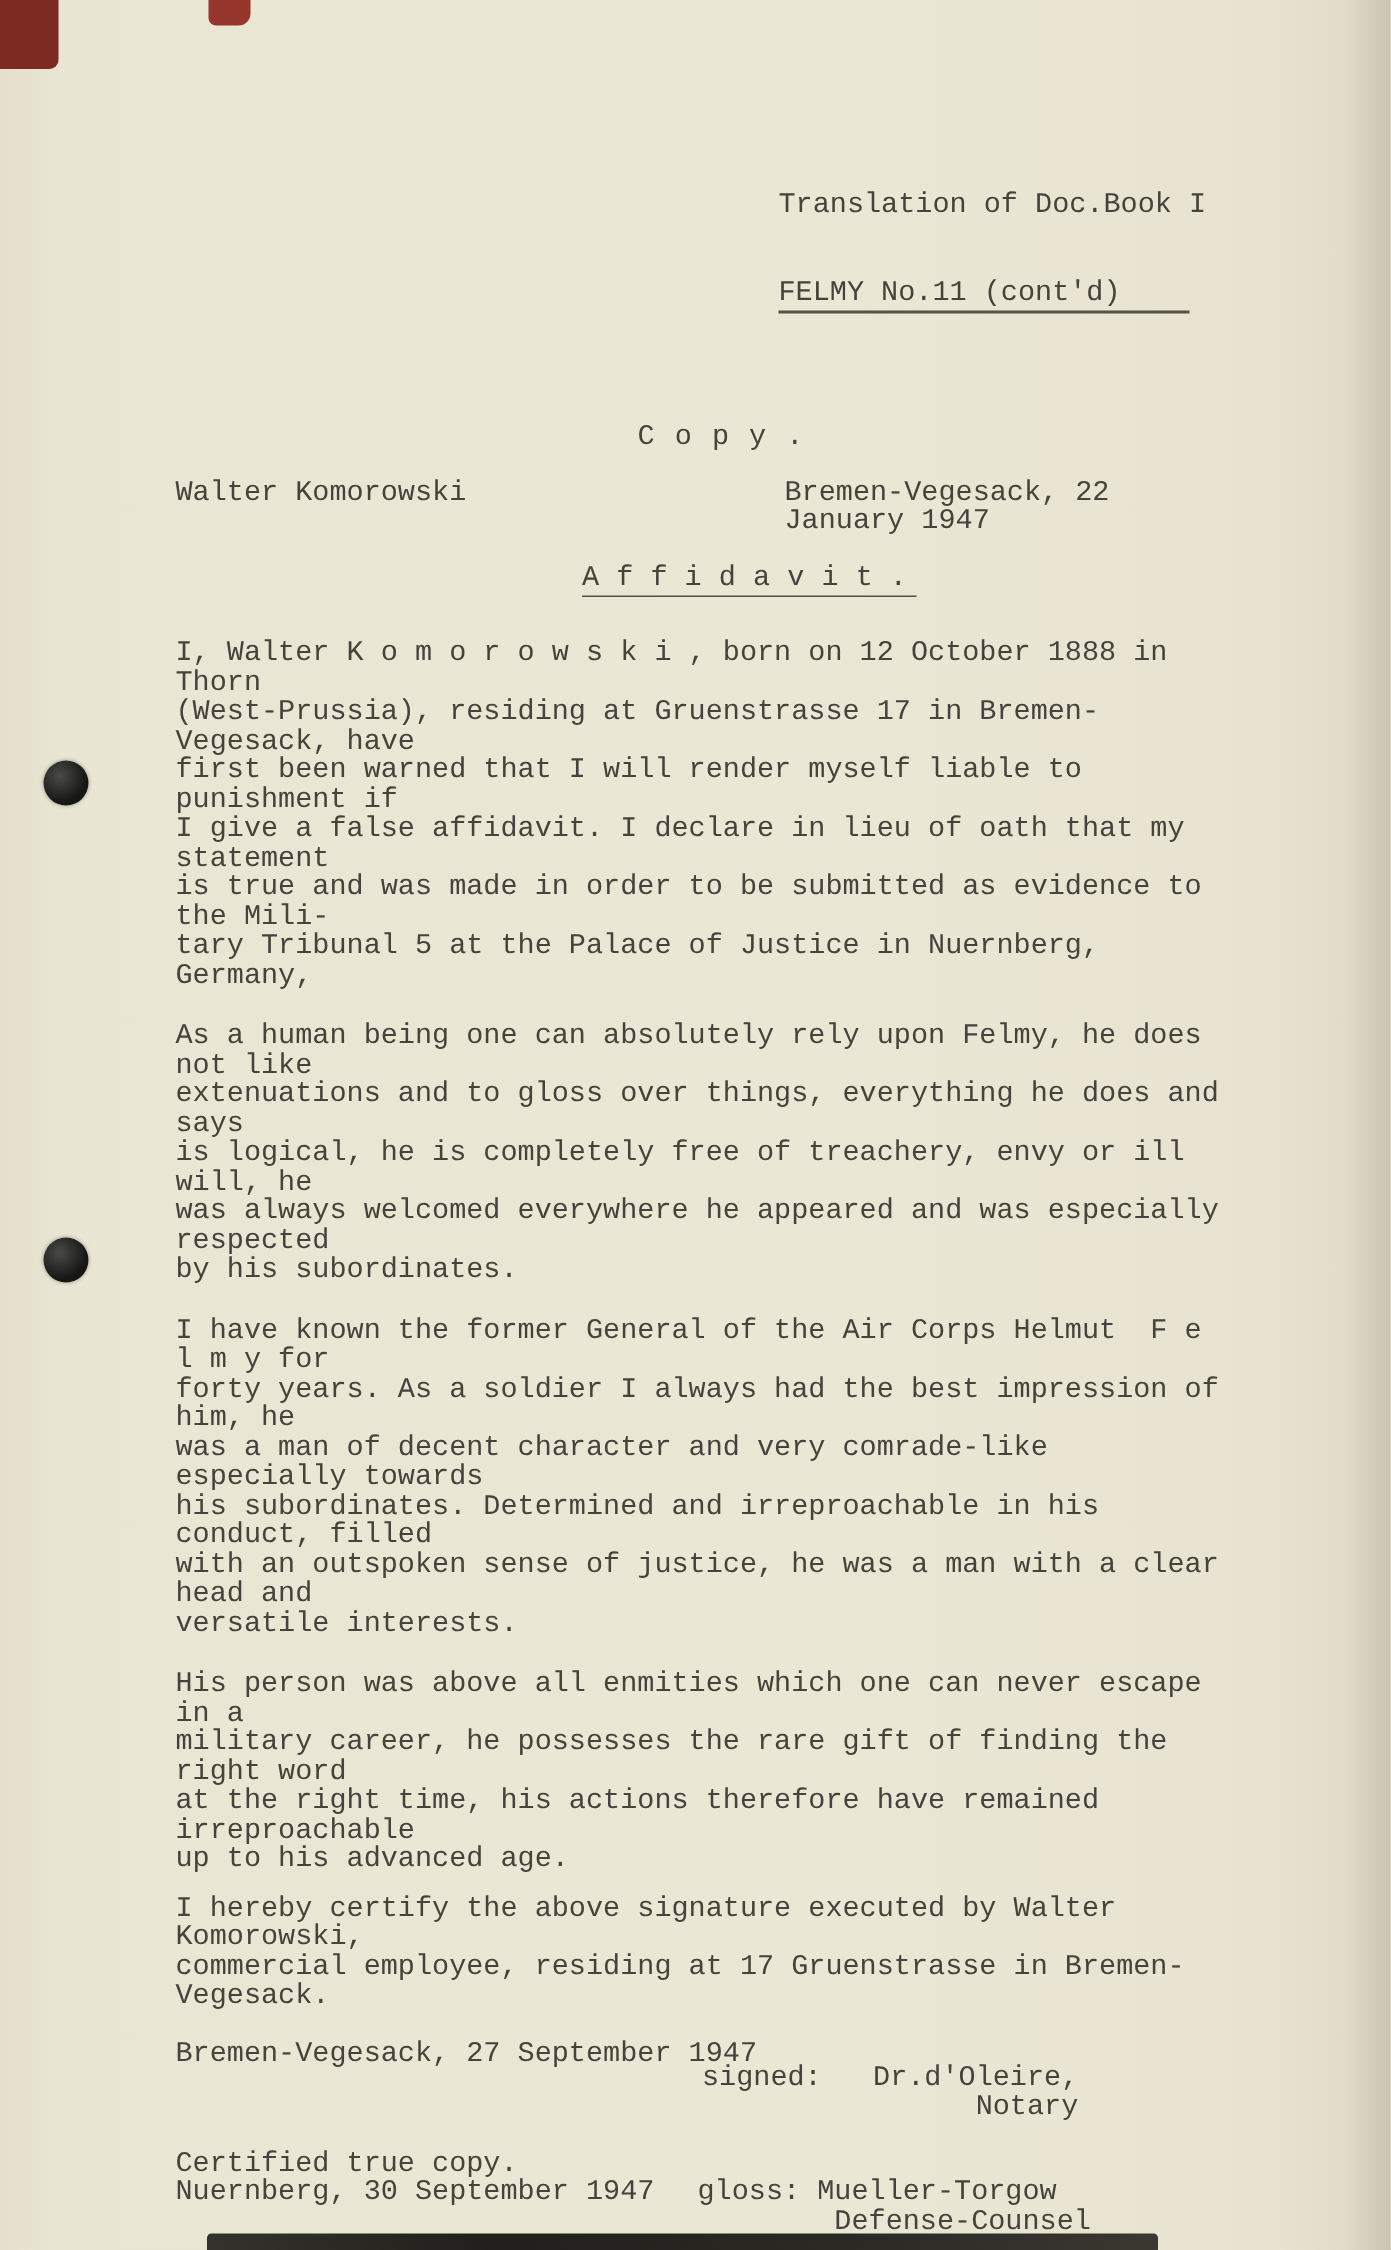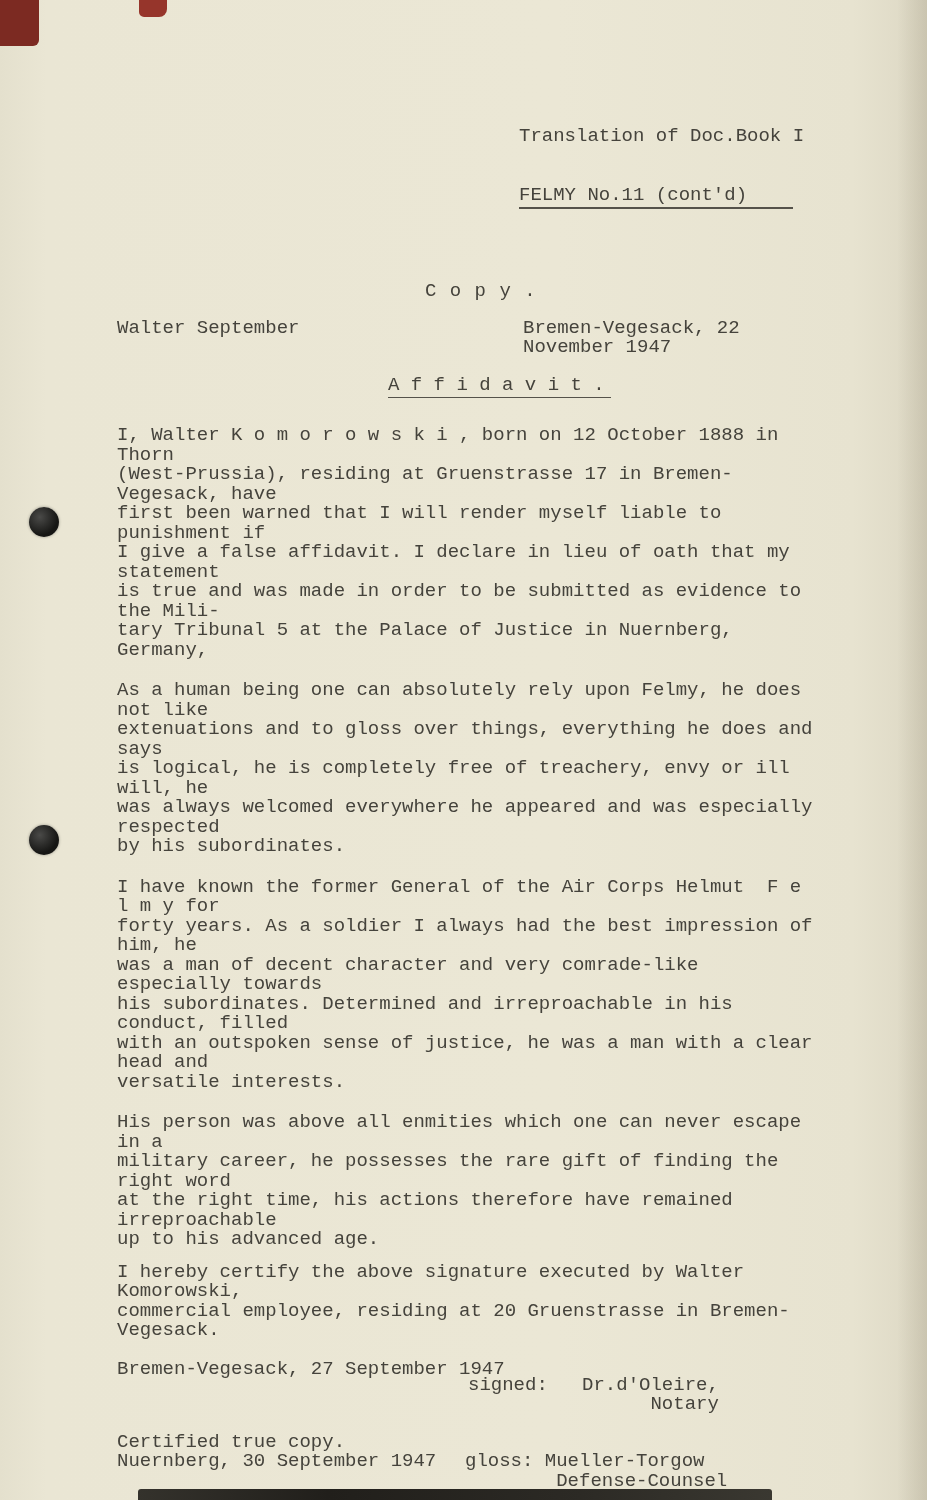--- a/index.html
+++ b/index.html
@@ -131,22 +131,22 @@
   <div class="content">
 
     <div class="doc-header">
       <div>Translation of Doc.Book I</div>
       <div><span class="line2">FELMY No.11 (cont'd)</span></div>
     </div>
 
     <div class="copy-heading">C o p y .</div>
 
     <div class="row byline-row">
-      <span class="left">Walter September</span>
-      <span class="right">Bremen-Vegesack, 22 November 1947</span>
+      <span class="left">Walter Komorowski</span>
+      <span class="right">Bremen-Vegesack, 22 January 1947</span>
     </div>
 
     <div class="affidavit-heading">
       <span>A f f i d a v i t .</span>
     </div>
 
     <p class="para para-1">I, Walter K o m o r o w s k i , born on 12 October 1888 in Thorn
 (West-Prussia), residing at Gruenstrasse 17 in Bremen-Vegesack, have
 first been warned that I will render myself liable to punishment if
 I give a false affidavit. I declare in lieu of oath that my statement
@@ -164,21 +164,21 @@
 with an outspoken sense of justice, he was a man with a clear head and
 versatile interests.</p>
     <p class="para para-n">His person was above all enmities which one can never escape in a
 military career, he possesses the rare gift of finding the right word
 at the right time, his actions therefore have remained irreproachable
 up to his advanced age.</p>
 
 
 
     <p class="para certify">I hereby certify the above signature executed by Walter Komorowski,
-commercial employee, residing at 20 Gruenstrasse in Bremen-Vegesack.</p>
+commercial employee, residing at 17 Gruenstrasse in Bremen-Vegesack.</p>
 
     <div class="row notary-row">
       <span class="left">Bremen-Vegesack, 27 September 1947</span>
       <span class="right">signed:   Dr.d'Oleire,
           Notary</span>
     </div>
 
     <div class="row certified-row">
       <span class="left">Certified true copy.
 Nuernberg, 30 September 1947</span>

